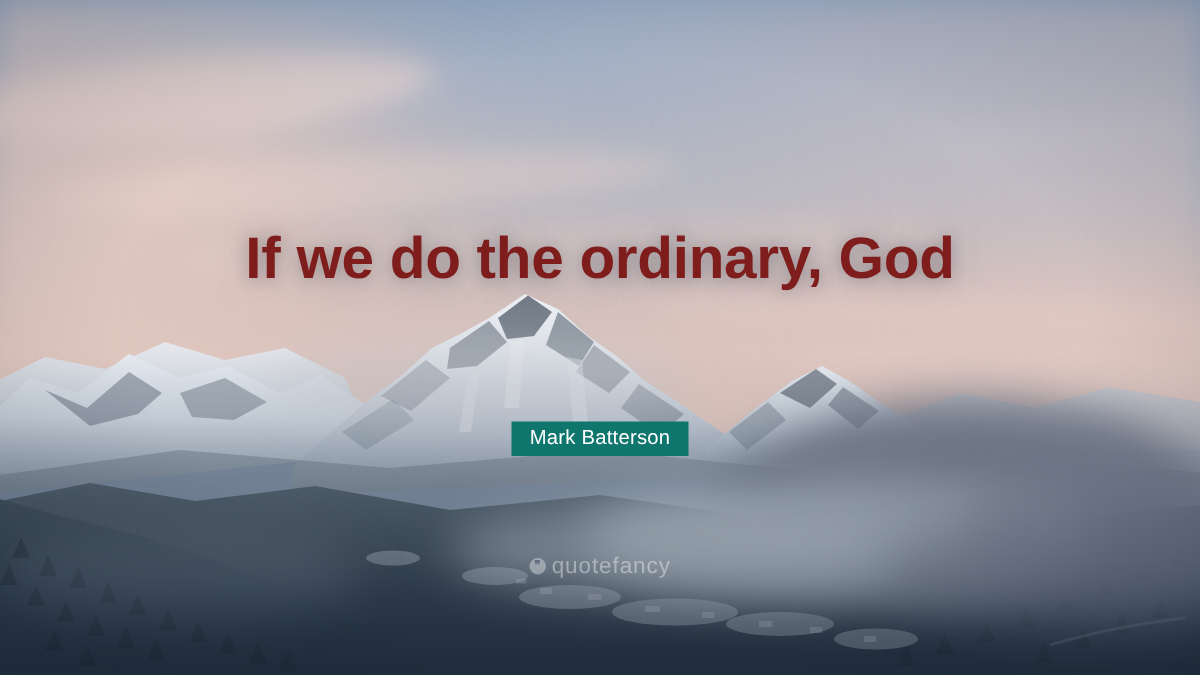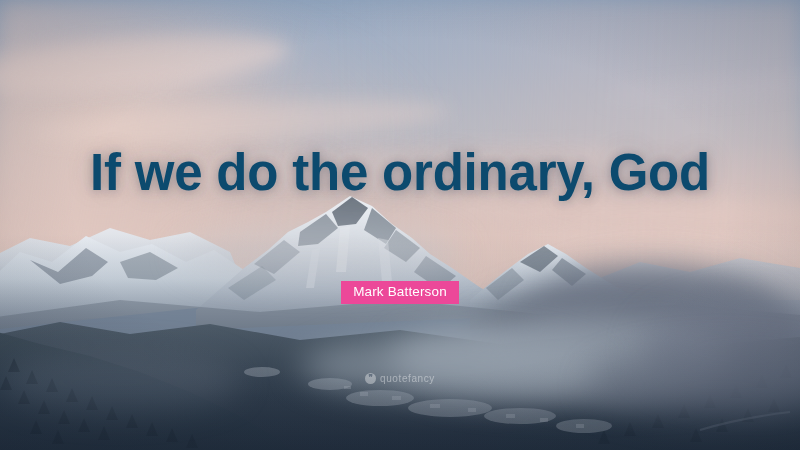--- a/index.html
+++ b/index.html
@@ -108,38 +108,38 @@
 
   
   .quote-block {
     position: absolute;
     left: 0; top: 149px;
     width: 800px;
     text-align: center;
     z-index: 20;
   }
   .quote-line {
-    color: #0c4a6e;
-    font-size: 51px;
+    color: #7f1d1d;
+    font-size: 39px;
     font-weight: bold;
     line-height: 48px;
     letter-spacing: -0.2px;
     text-shadow: 0 1px 10px rgba(40,48,66,0.32), 0 0 28px rgba(40,48,66,0.20);
     white-space: nowrap;
   }
   .author-wrap {
     position: absolute;
     left: 0; top: 281px;
     width: 800px;
     text-align: center;
     z-index: 21;
   }
   .author-badge {
     display: inline-block;
-    background: #ec4899;
+    background: #0f766e;
     color: #ffffff;
     font-size: 13.5px;
     font-weight: normal;
     letter-spacing: 0.15px;
     padding: 4px 12px 5px 12px;
     line-height: 14px;
     text-align: center;
   }
 
   
@@ -163,21 +163,21 @@
     display: inline-flex;
     align-items: center;
     justify-content: center;
     font-size: 8px;
     line-height: 1;
     color: #5d6b7e;
     font-weight: bold;
   }
   .wm-text {
     color: rgba(255,255,255,0.88);
-    font-size: 10px;
+    font-size: 15px;
     letter-spacing: 0.6px;
   }
 </style>
 </head>
 <body>
 
 <div class="stage">
 
   <div class="sky"></div>
   <div class="sky-warm-left"></div>

